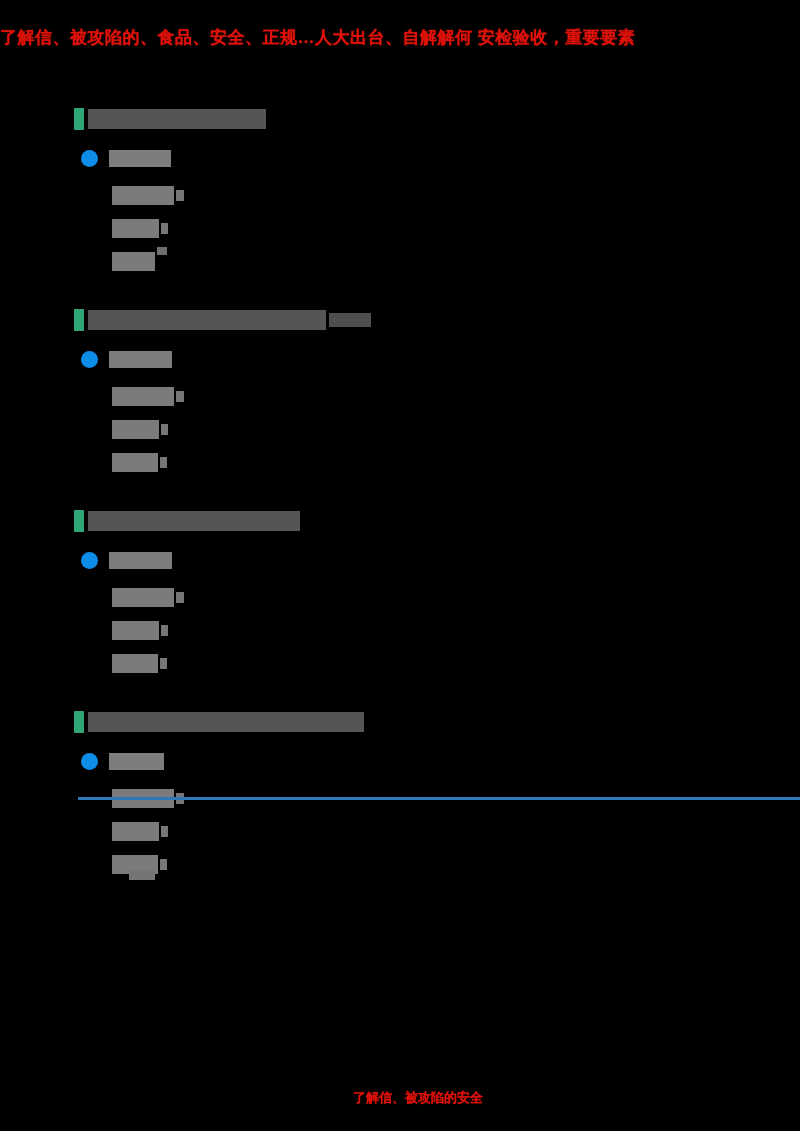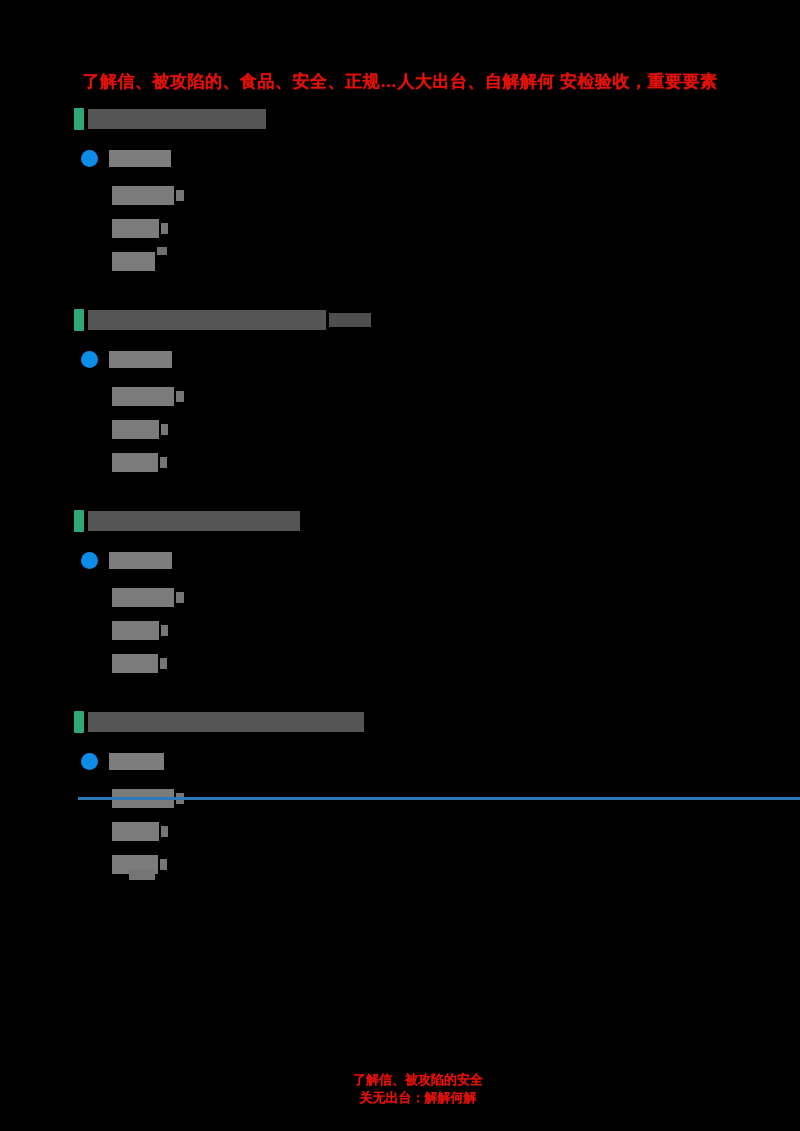--- a/index.html
+++ b/index.html
@@ -21,30 +21,29 @@
     inset: 0;
     background: #000000;
   }
 
   
   .doc-title {
     position: absolute;
     left: 0;
     right: 0;
     top: 26px;
-    text-align: center;
+    text-align: left;
     color: #e0120a;
     font-size: 17px;
     font-weight: bold;
     letter-spacing: 0.5px;
     line-height: 24px;
     white-space: nowrap;
     filter: blur(0.45px);
     text-shadow: 0 0 1.2px rgba(224,18,10,0.85);
-    margin-top: 44px;
   }
 
   
   .outline {
     position: absolute;
     left: 0;
     top: 104px;
     width: 800px;
   }
 
@@ -270,16 +269,15 @@
         <span class="sub-redaction dropper" style="width:26px"></span>
       </div>
     </div>
 
   </div>
 
   <div class="blue-rule"></div>
 
   <div class="doc-footer">
     <span class="line">了解信、被攻陷的安全</span>
-    <span class="line">关无出台：解解何解</span>
   </div>
 
 </div>
 
 </body></html>

